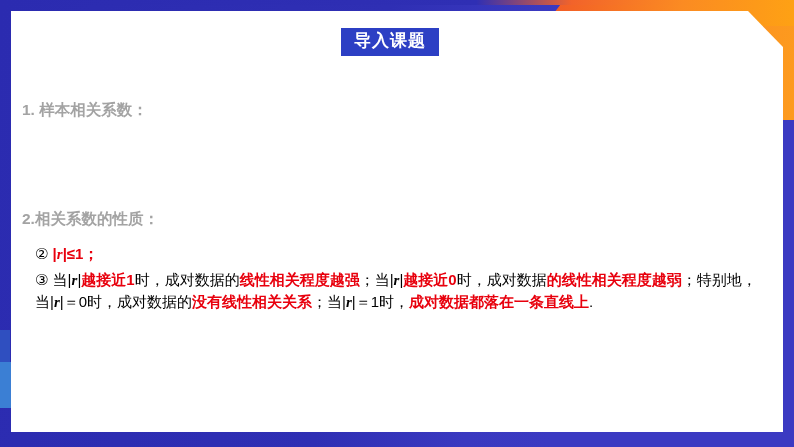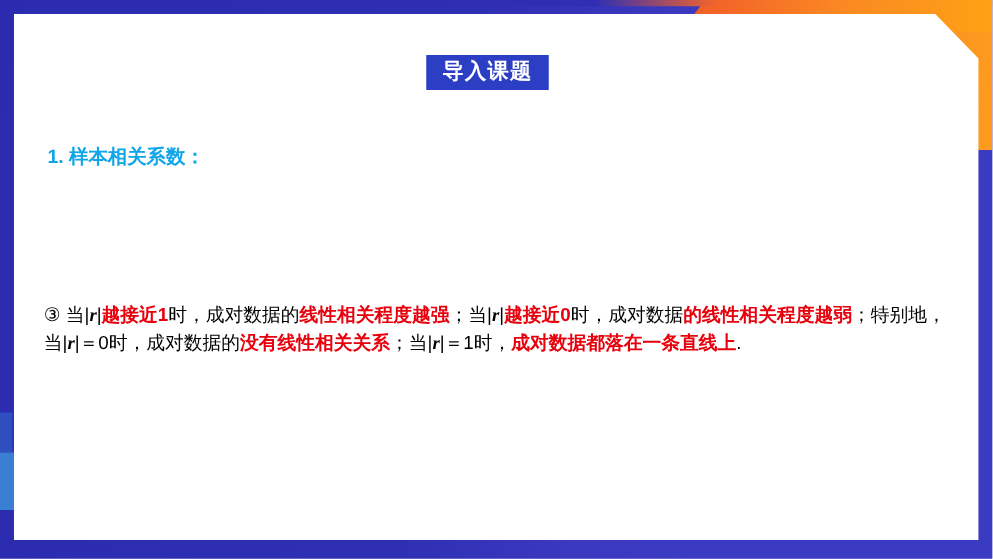--- a/index.html
+++ b/index.html
@@ -82,37 +82,36 @@
     left: 341px;
     top: 28px;
     padding: 3px 13px 5px 13px;
     background: #2c3fc4;
     color: #ffffff;
     font-size: 17px;
     font-weight: bold;
     letter-spacing: 1px;
     line-height: 1.15;
     white-space: nowrap;
-    margin-top: 16px;
   }
 
   
   .body {
     position: absolute;
     left: 22px;
     top: 100px;
     width: 752px;
     color: #000000;
   }
   .heading {
-    color: #0ea5e9;
+    color: #a3a3a3;
     font-weight: bold;
     font-size: 15.5px;
     line-height: 1.35;
-    margin: 16px;
+    margin: 0;
   }
   .heading.h1 { margin-bottom: 0; }
   .spacer-1 { height: 88px; }
   .item {
     font-size: 15px;
     line-height: 1.42;
     margin: 0;
     padding-left: 13px;
     white-space: nowrap;
   }
@@ -156,25 +155,27 @@
   <div class="card"></div>
 
   <div class="title-badge">导入课题</div>
 
   <div class="body">
 
     <p class="heading h1">1. 样本相关系数：</p>
 
     <div class="spacer-1"></div>
 
+    <p class="heading">2.相关系数的性质：</p>
 
     <div class="gap-sm"></div>
 
 
     <div class="gap-xs"></div>
 
+    <p class="item"><span class="circ blk">②</span><span class="red">&nbsp;|</span><span class="var">r</span><span class="red">|≤1；</span></p>
 
     <div class="gap-xs"></div>
 
     <p class="item-wrap"><span class="circ blk">③</span><span class="blk">&nbsp;当|</span><span class="var-blk">r</span><span class="blk">|</span><span class="red">越接近1</span><span class="blk">时，成对数据的</span><span class="red">线性相关程度越强</span><span class="blk">；当|</span><span class="var-blk">r</span><span class="blk">|</span><span class="red">越接近0</span><span class="blk">时，成对数据</span><span class="red">的</span><span class="red">线性相关程度越弱</span><span class="blk">；特别地，当|</span><span class="var-blk">r</span><span class="blk">|＝0</span><span class="blk">时，成对数据的</span><span class="red">没有线性相关关系</span><span class="blk">；当|</span><span class="var-blk">r</span><span class="blk">|＝1</span><span class="blk">时，</span><span class="red">成对数据都落在一条直线上</span><span class="blk">.</span></p>
 
   </div>
 </div>
 
 </body></html>

